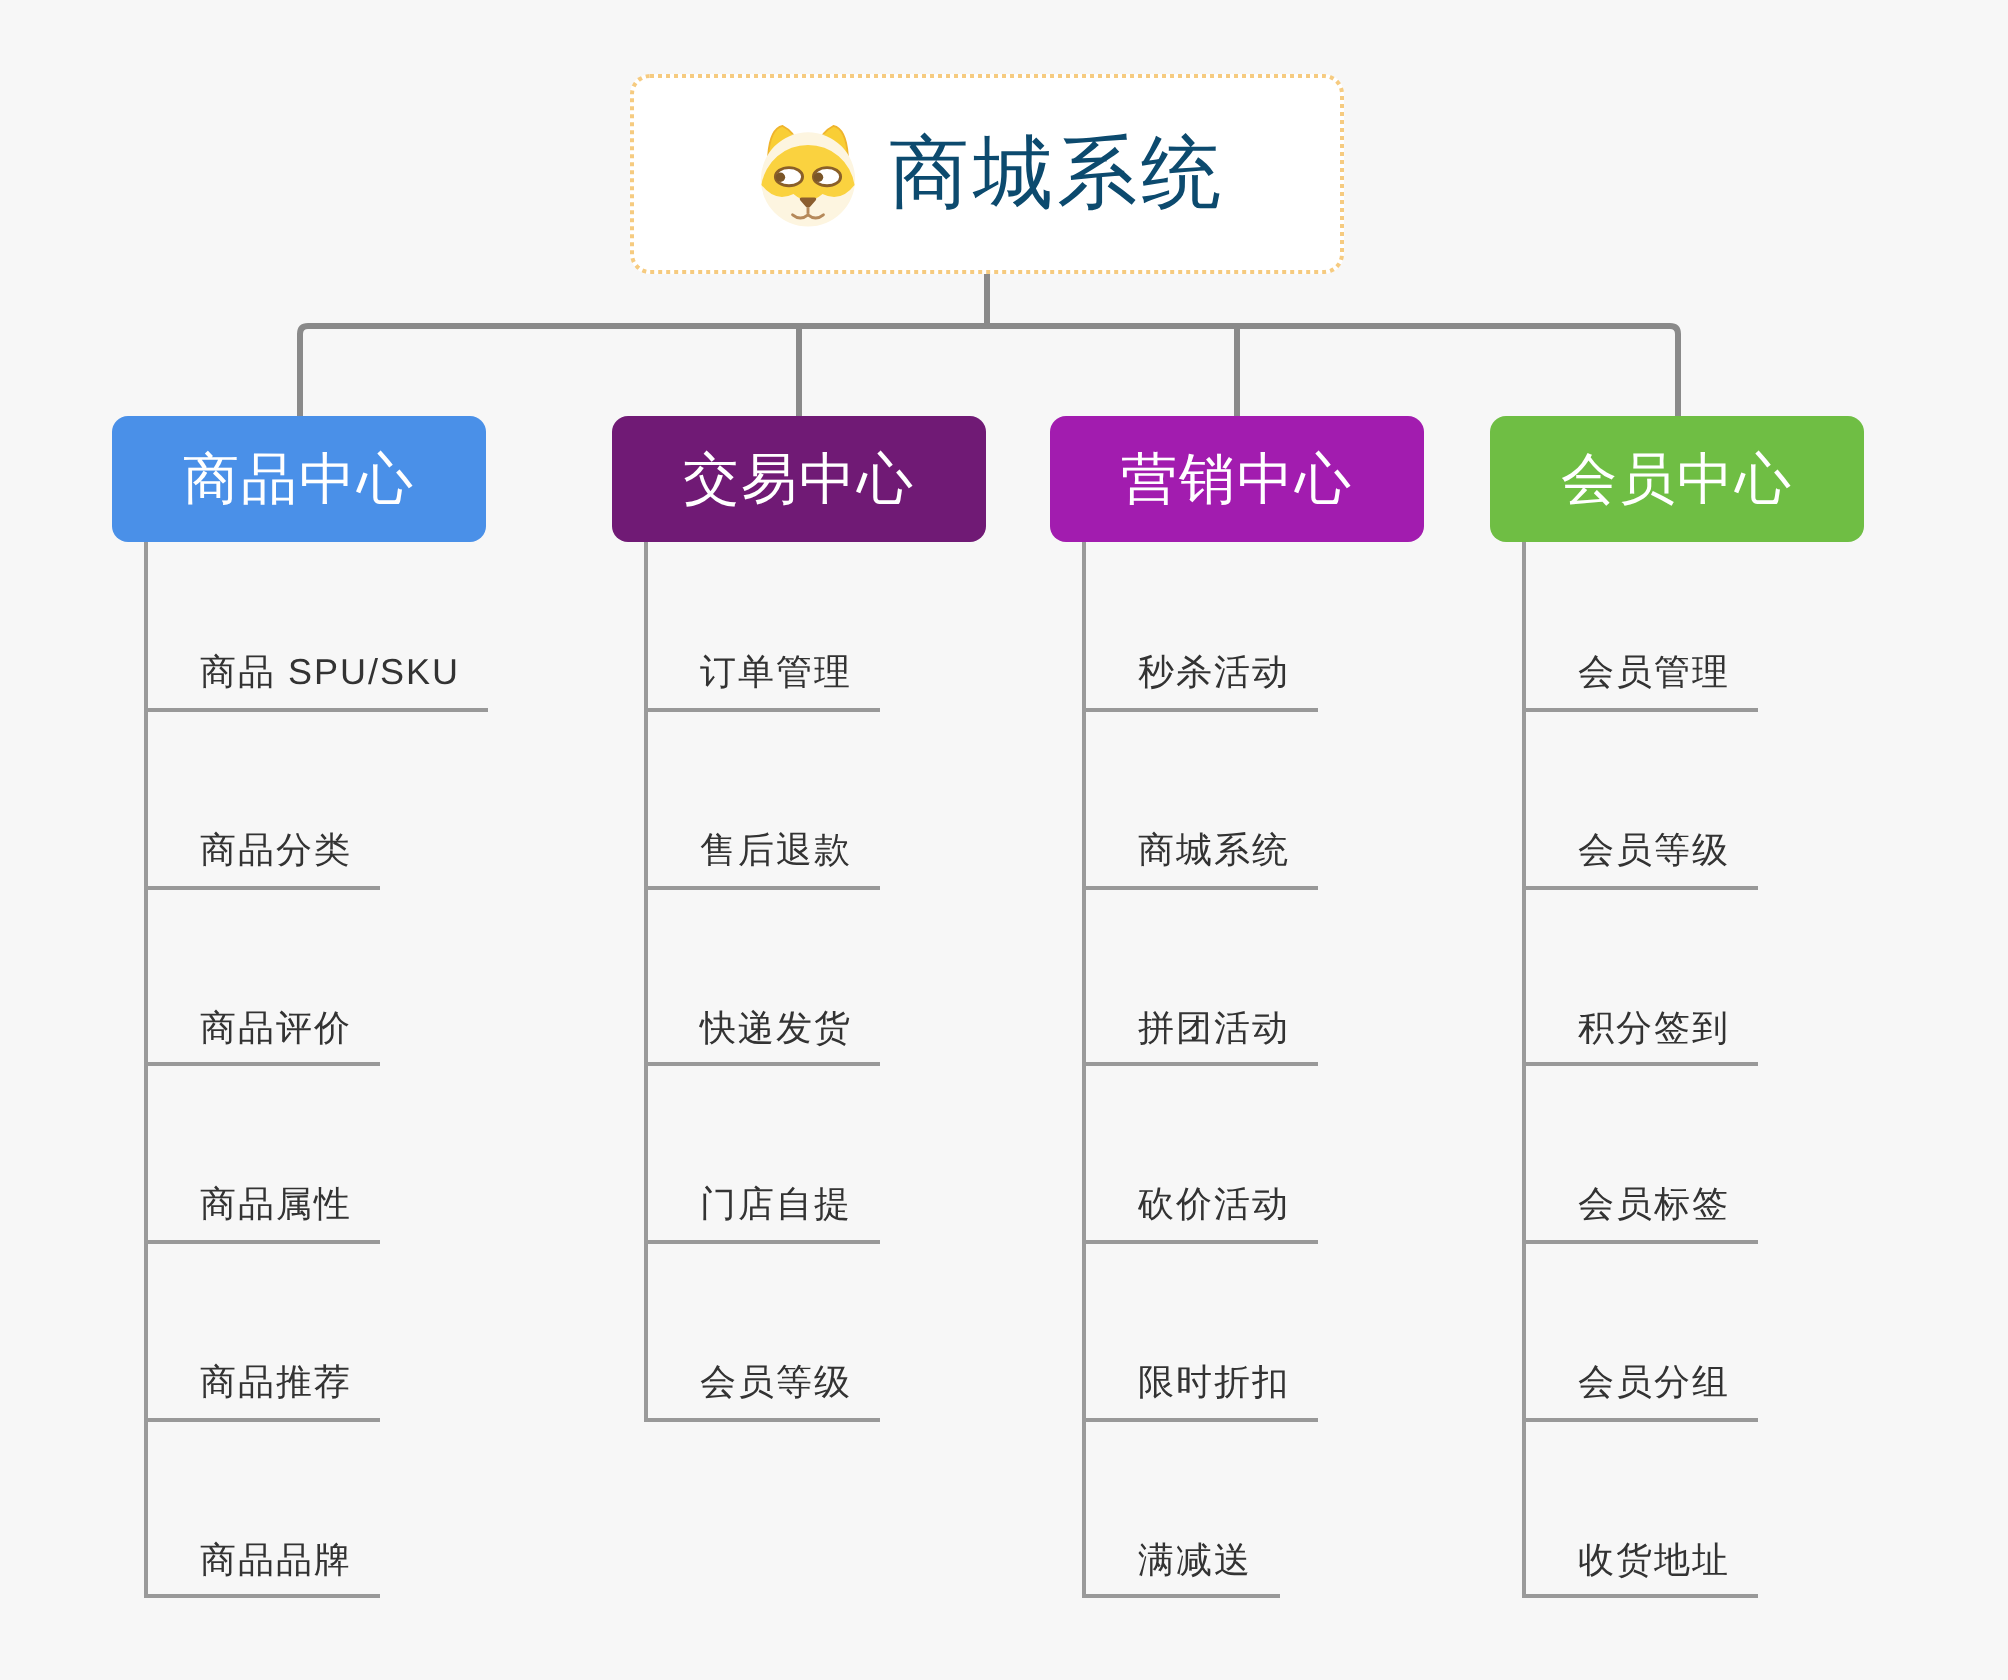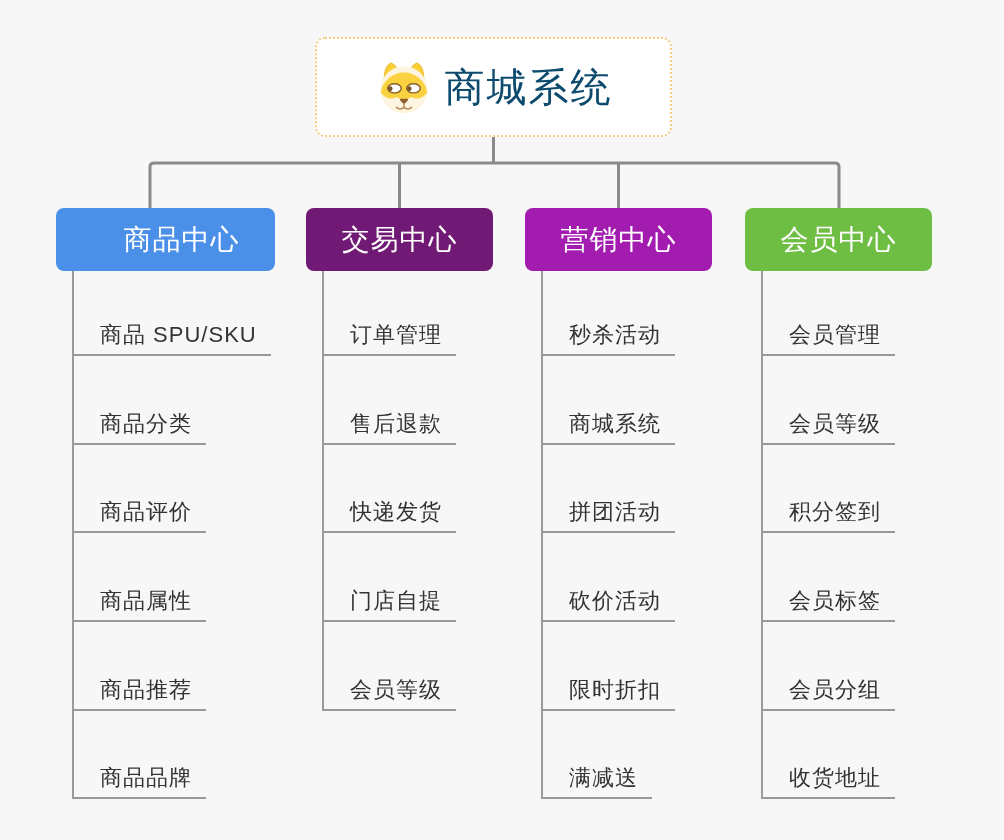--- a/index.html
+++ b/index.html
@@ -39,21 +39,21 @@
     content:"";position:absolute;left:0;top:0;bottom:0;width:2px;background:#9a9a9a;
   }
   .leaf{
     height:88.7px;display:flex;align-items:flex-end;
   }
   .leaf:first-child{height:85px;}
   .leaf-node{
     display:inline-block;
     border-bottom:2px solid #999999;
     padding:0 14px 7px 28px;
-    font-size:22px;letter-spacing:1px;color:#333333;
+    font-size:18px;letter-spacing:1px;color:#333333;
     white-space:nowrap;line-height:1.1;
   }
 </style>
 </head>
 <body>
 
 <div class="canvas">
 
   <svg class="connectors" viewBox="0 0 1004 840" xmlns="http://www.w3.org/2000/svg">
     <g stroke="#8a8a8a" stroke-width="3" fill="none">
@@ -78,21 +78,21 @@
         <path d="M28.6 43 h6.8 q1.7 0 .9 1.5 l-3 3.4 q-1.3 1.4 -2.6 0 l-3 -3.4 q-.8 -1.5 .9 -1.5 Z" fill="#8b5e2f"></path>
         <path d="M32 48.5 V52" stroke="#b5895a" stroke-width="1.6" fill="none"></path>
         <path d="M23.5 52.5 Q27.8 56 32 52.5 Q36.2 56 40.5 52.5" stroke="#b5895a" stroke-width="1.6" fill="none" stroke-linecap="round"></path>
       </svg>
     </span>
     <span class="root-title">商城系统</span>
   </div>
 
   <div id="branches">
       <div class="branch-col" style="left: 56px;">
-        <div class="branch-header" style="background: rgb(74, 144, 232); padding-left: 32px;">商品中心</div>
+        <div class="branch-header" style="background: rgb(74, 144, 232);">商品中心</div>
         <div class="leaves">
           <div class="leaf">
             <span class="leaf-node">商品 SPU/SKU</span>
           </div>
           <div class="leaf">
             <span class="leaf-node">商品分类</span>
           </div>
           <div class="leaf">
             <span class="leaf-node">商品评价</span>
           </div>

